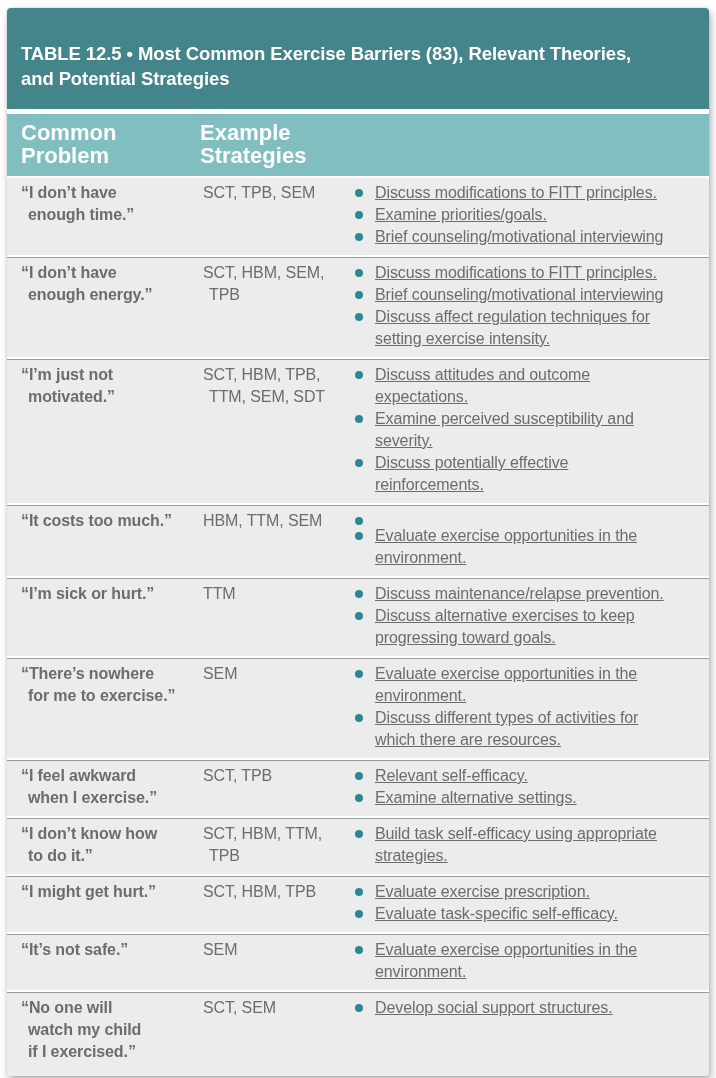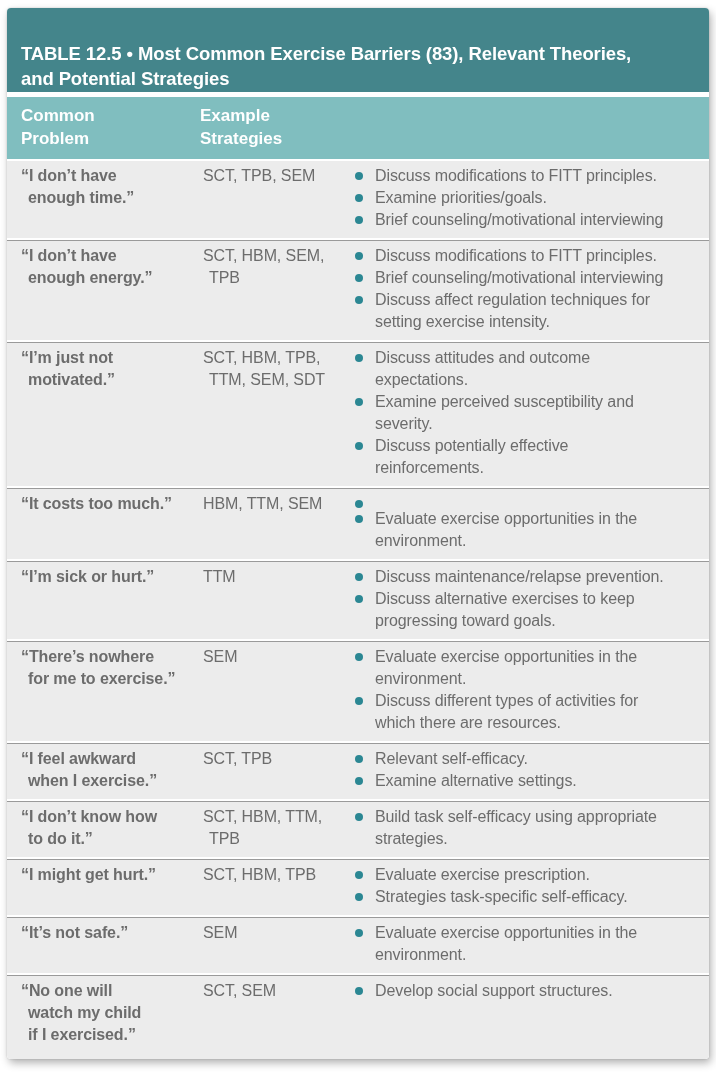--- a/index.html
+++ b/index.html
@@ -9,45 +9,45 @@
     -webkit-font-smoothing:antialiased;
   }
   .card {
     margin:8px 7px 0 7px; width:702px;
     border-radius:4px; overflow:hidden; background:#ffffff;
     box-shadow:2px 4px 8px rgba(0,0,0,.30), 0 0 2px rgba(0,0,0,.18);
   }
   .title-bar {
     background:#44858B; color:#ffffff;
     font-weight:bold; font-size:18.5px; line-height:25px;
-    letter-spacing:-0.1px; padding:8px 14px 1px 14px;
+    letter-spacing:-0.1px; padding:8px 14px 18px 14px;
     white-space:pre-line;
   }
   .gap { height:5px; background:#ffffff; }
   .header-row {
     background:#80BEBF; color:#ffffff; font-weight:bold;
-    font-size:17px; line-height:23px;
+    font-size:22px; line-height:23px;
     display:grid; grid-template-columns:182px 152px 1fr;
     align-items:end; padding:7px 0 9px 0; white-space:pre-line;
   }
   .header-row .h1 { padding-left:14px; }
   .header-row .h2 { padding-left:14px; }
   .header-row .h3 { padding-left:11px; }
   .rows { background:#ffffff; padding-top:2px; }
   .row {
     background:#ECECEC;
     display:grid; grid-template-columns:182px 152px 1fr;
     padding:4px 0 7px 0;
   }
   .row + .row { border-top:1px solid #9A9A9A; margin-top:2px; }
   .row:last-child { padding-bottom:13px; }
   .cell { color:#6C6C6C; font-size:16px; line-height:22px; letter-spacing:-0.1px; }
   .problem  { padding-left:21px; text-indent:-7px; white-space:pre-line;font-weight:bold; }
   .theories { padding-left:20px; text-indent:-6px; white-space:pre-line; }
-  .strategies { padding-left:14px; padding-right:10px; }
+  .strategies { padding-left:14px; padding-right:10px;text-decoration:underline; }
   .strategy { display:flex; align-items:flex-start; }
   .bullet {
     flex:0 0 8px; width:8px; height:8px; border-radius:50%;
     background:#2B8793; margin-top:7px; margin-right:12px;
   }
   .strategy-text { white-space:pre-line; }
 </style>
 </head>
 <body>
 
@@ -203,21 +203,21 @@
       <div class="row">
         <div class="cell problem">“I might get hurt.”</div>
         <div class="cell theories">SCT, HBM, TPB</div>
         <div class="cell strategies">
           <div class="strategy">
             <span class="bullet"></span>
             <span class="strategy-text">Evaluate exercise prescription.</span>
           </div>
           <div class="strategy">
             <span class="bullet"></span>
-            <span class="strategy-text">Strategies task-specific self-efficacy.</span>
+            <span class="strategy-text">Evaluate task-specific self-efficacy.</span>
           </div>
         </div>
       </div>
       <div class="row">
         <div class="cell problem">“It’s not safe.”</div>
         <div class="cell theories">SEM</div>
         <div class="cell strategies">
           <div class="strategy">
             <span class="bullet"></span>
             <span class="strategy-text">Evaluate exercise opportunities in the

